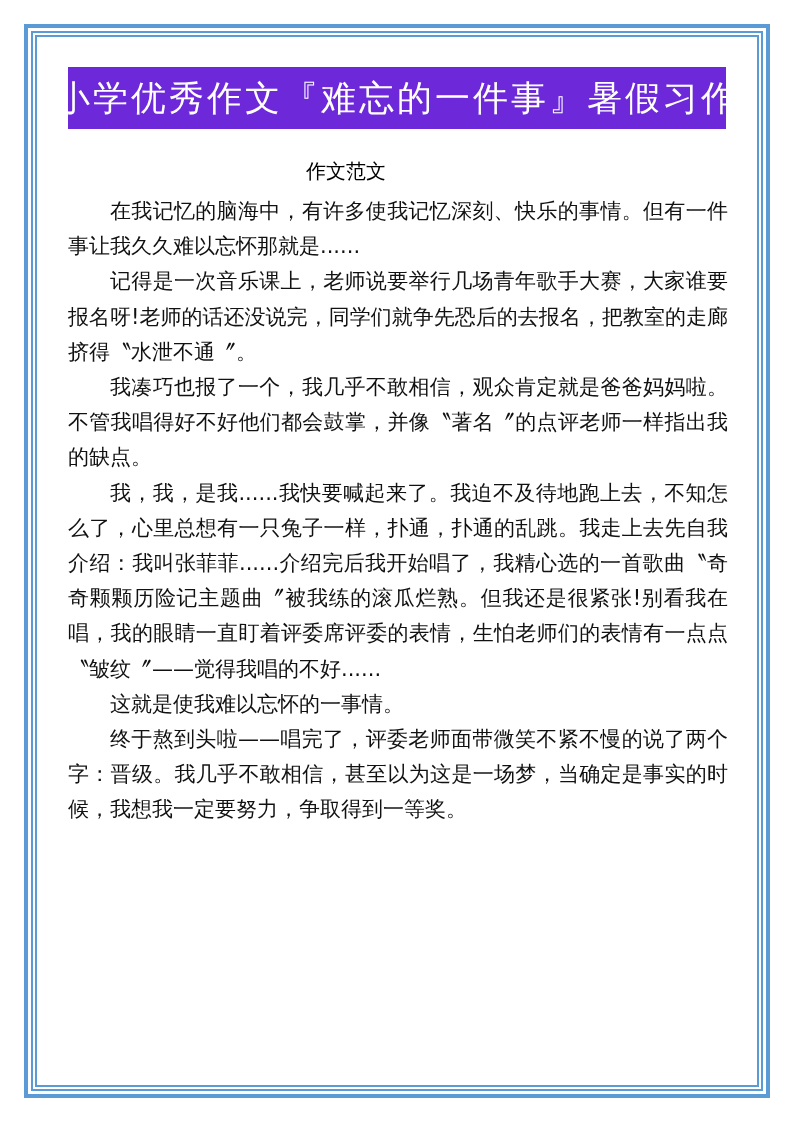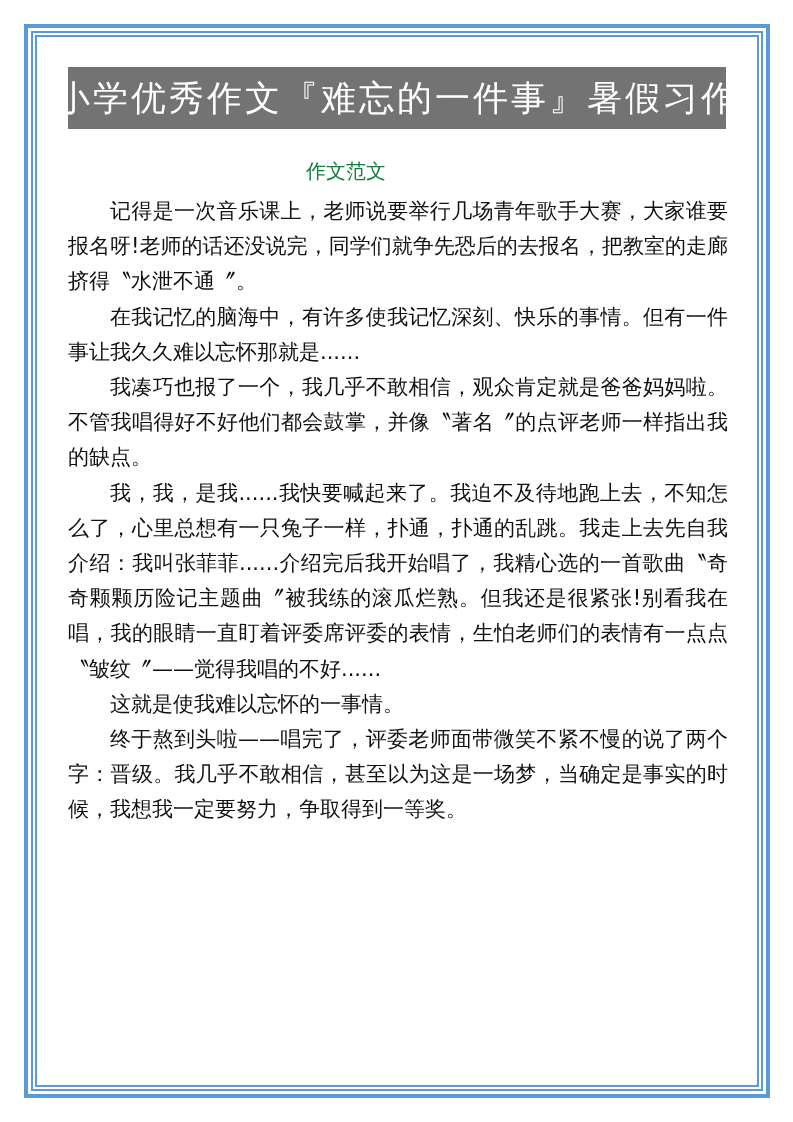--- a/index.html
+++ b/index.html
@@ -3,42 +3,42 @@
 <meta charset="utf-8">
 <style>
   html, body { margin:0; padding:0; background:#ffffff; }
   body { width:793px; height:1122px; position:relative; overflow:hidden;
          font-family: "DejaVu Sans", "Liberation Sans", sans-serif; }
   .frame { position:absolute; box-sizing:border-box; }
   .frame-outer { left:24px; top:24px; width:746px; height:1074px; border:4px solid #5b9bd5; }
   .frame-mid   { left:31px; top:31px; width:732px; height:1060px; border:2px solid #5b9bd5; }
   .frame-inner { left:35px; top:35px; width:724px; height:1052px; border:2px solid #5b9bd5; }
   .title-bar { position:absolute; left:68px; top:67px; width:658px; height:62px;
-               background:#737373; color:#ffffff; display:flex; align-items:center; justify-content:center;
+               background:#6d28d9; color:#ffffff; display:flex; align-items:center; justify-content:center;
                font-family: "DejaVu Serif", "Liberation Serif", serif; font-size:35px; letter-spacing:3px;
                white-space:nowrap; }
   .subtitle { position:absolute; left:0; width:692px; top:158px; text-align:center;
-              color:#15803d; font-size:20px; }
+              color:#000000; font-size:20px; }
   .article { position:absolute; left:68px; top:194px; width:660px; color:#111;
              font-size:21px; line-height:35.2px; }
   .para { margin:0; text-indent:2em; text-align:justify; }
 </style>
 </head>
 <body>
 
 <div class="frame frame-outer"></div>
 <div class="frame frame-mid"></div>
 <div class="frame frame-inner"></div>
 
 <div class="title-bar">
   <span>小学优秀作文『难忘的一件事』暑假习作</span>
 </div>
 
 <div class="subtitle">作文范文</div>
 
 <div class="article">
+  <p class="para">在我记忆的脑海中，有许多使我记忆深刻、快乐的事情。但有一件事让我久久难以忘怀那就是......</p>
   <p class="para">记得是一次音乐课上，老师说要举行几场青年歌手大赛，大家谁要报名呀!老师的话还没说完，同学们就争先恐后的去报名，把教室的走廊挤得〝水泄不通〞。</p>
-  <p class="para">在我记忆的脑海中，有许多使我记忆深刻、快乐的事情。但有一件事让我久久难以忘怀那就是......</p>
   <p class="para">我凑巧也报了一个，我几乎不敢相信，观众肯定就是爸爸妈妈啦。不管我唱得好不好他们都会鼓掌，并像〝著名〞的点评老师一样指出我的缺点。</p>
   <p class="para">我，我，是我......我快要喊起来了。我迫不及待地跑上去，不知怎么了，心里总想有一只兔子一样，扑通，扑通的乱跳。我走上去先自我介绍：我叫张菲菲......介绍完后我开始唱了，我精心选的一首歌曲〝奇奇颗颗历险记主题曲〞被我练的滚瓜烂熟。但我还是很紧张!别看我在唱，我的眼睛一直盯着评委席评委的表情，生怕老师们的表情有一点点〝皱纹〞——觉得我唱的不好......</p>
   <p class="para">这就是使我难以忘怀的一事情。</p>
   <p class="para">终于熬到头啦——唱完了，评委老师面带微笑不紧不慢的说了两个字：晋级。我几乎不敢相信，甚至以为这是一场梦，当确定是事实的时候，我想我一定要努力，争取得到一等奖。</p>
 </div>
 
 </body></html>

